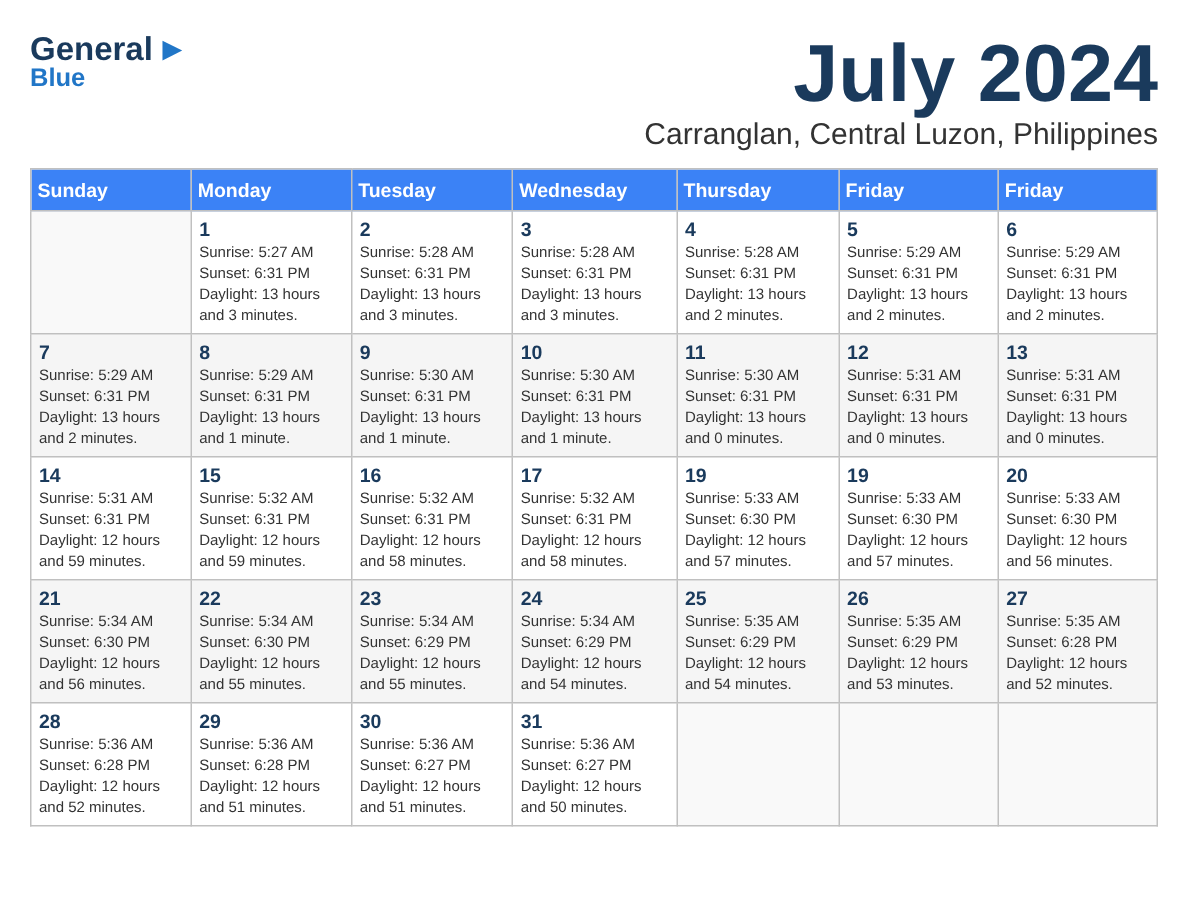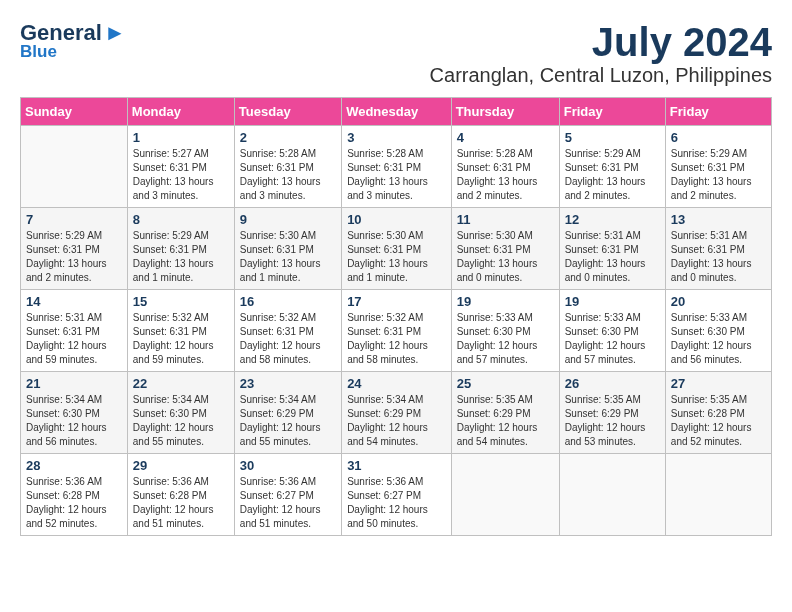--- a/index.html
+++ b/index.html
@@ -18,37 +18,37 @@
     }
     .logo {
       display: flex;
       flex-direction: column;
       align-items: flex-start;
     }
     .title-section {
       text-align: right;
     }
     .month-year {
-      font-size: 40px;
+      font-size: 54px;
       font-weight: bold;
       color: #1a3a5c;
       line-height: 1.1;
     }
     .location {
       font-size: 20px;
       color: #333;
       font-weight: normal;
     }
     .calendar {
       width: 100%;
       border-collapse: collapse;
       font-size: 11px;
     }
     .calendar thead tr th {
-      background: #ec4899;
+      background: #3b82f6;
       color: #fff;
       padding: 6px 4px;
       text-align: left;
       font-size: 13px;
       font-weight: bold;
       border: 1px solid #c0c0c0;
     }
     .calendar tbody tr td {
       border: 1px solid #c0c0c0;
       vertical-align: top;

